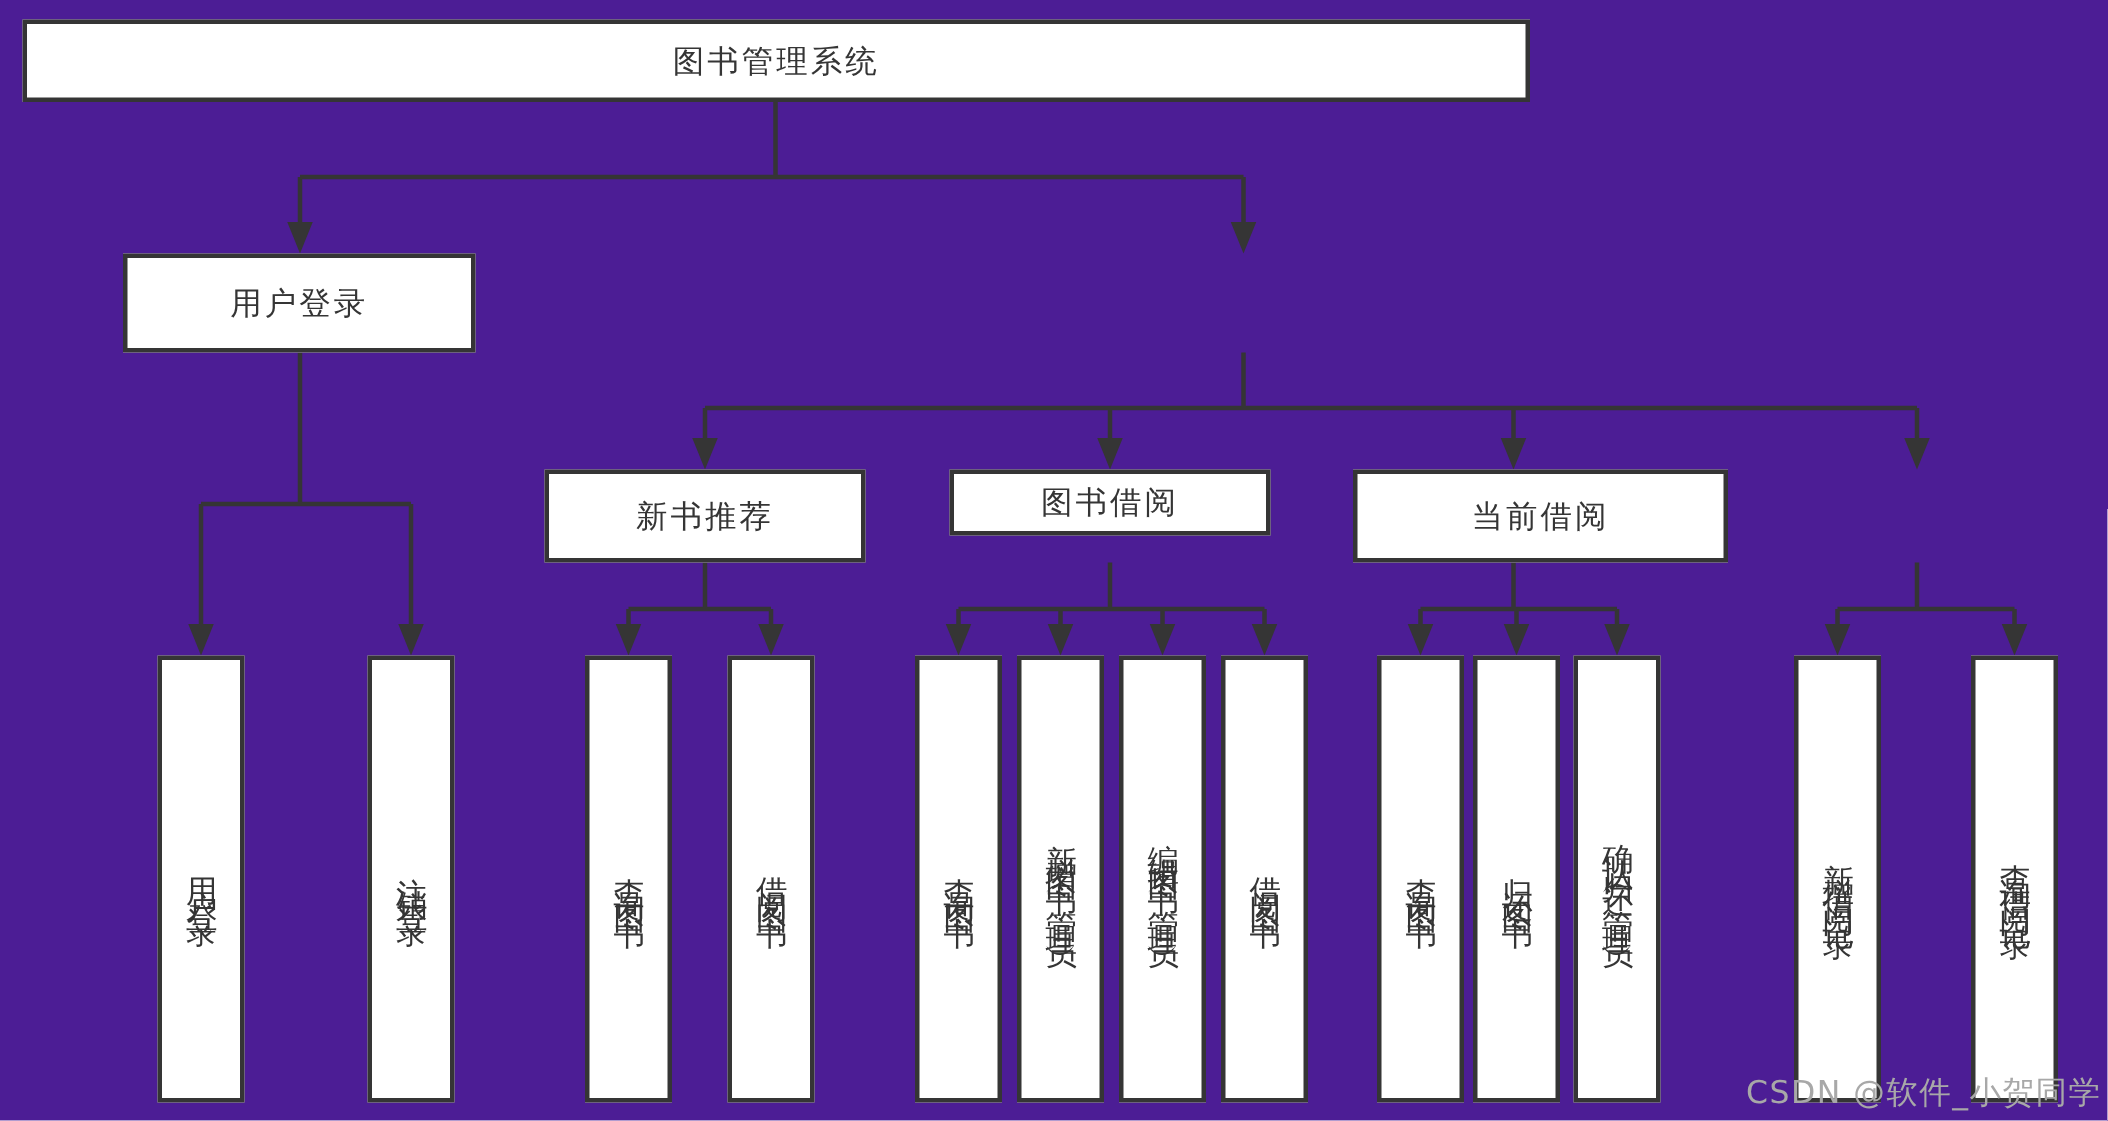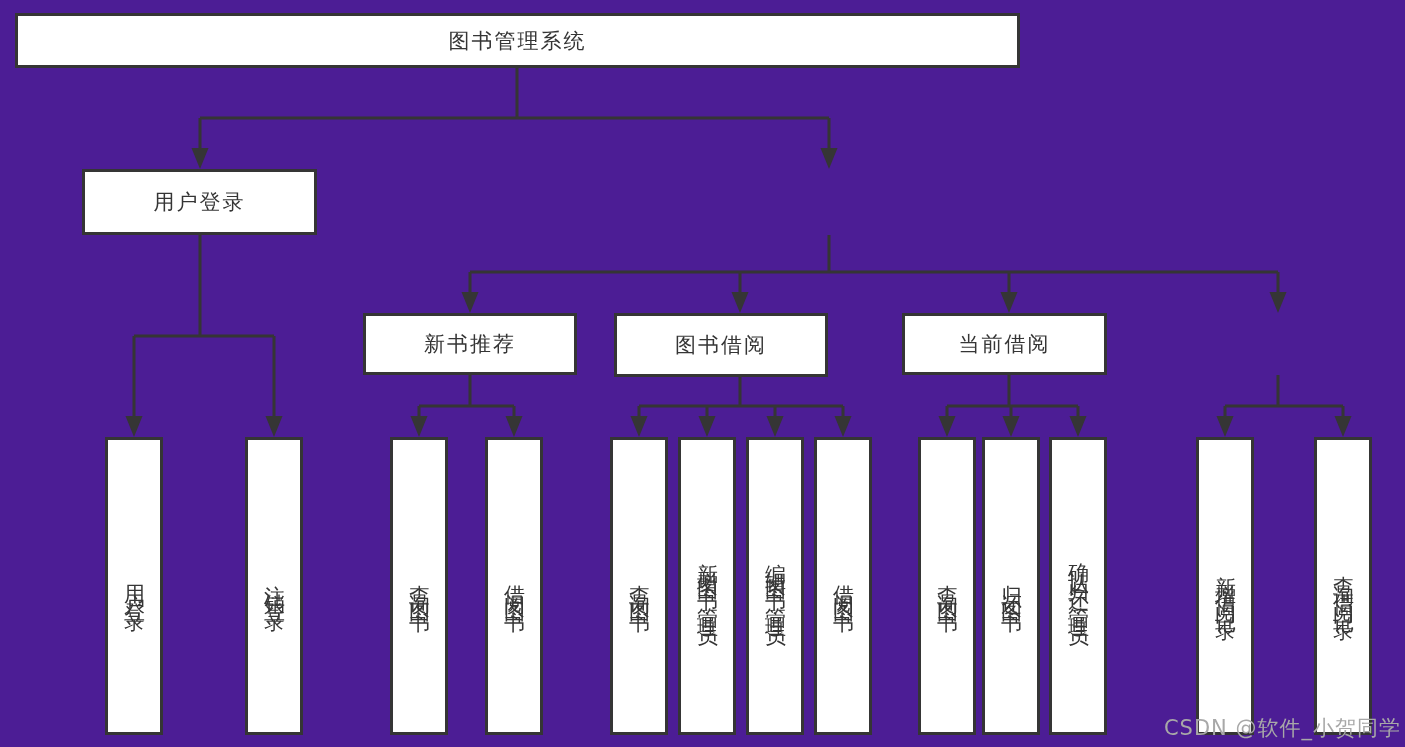--- a/index.html
+++ b/index.html
@@ -76,24 +76,24 @@
     <span>图书管理系统</span>
   </div>
 
   <div class="hbox" style="left:82px;top:169px;width:235px;height:66px">
     <span>用户登录</span>
   </div>
 
   <div class="hbox" style="left:363px;top:313px;width:214px;height:62px">
     <span>新书推荐</span>
   </div>
-  <div class="hbox" style="left:614px;top:313px;width:214px;height:64px">
+  <div class="hbox" style="left:633px;top:313px;width:214px;height:44px">
     <span>图书借阅</span>
   </div>
-  <div class="hbox" style="left:902px;top:313px;width:205px;height:62px">
+  <div class="hbox" style="left:902px;top:313px;width:250px;height:62px">
     <span>当前借阅</span>
   </div>
 
   <div class="vbox" style="left:105px">
     <span>用户登录</span>
   </div>
   <div class="vbox" style="left:245px">
     <span>注销登录</span>
   </div>
 

